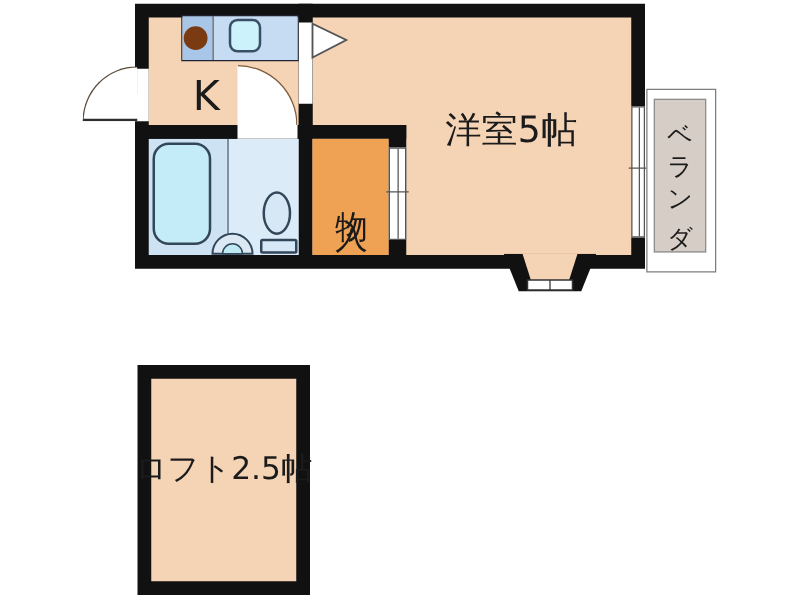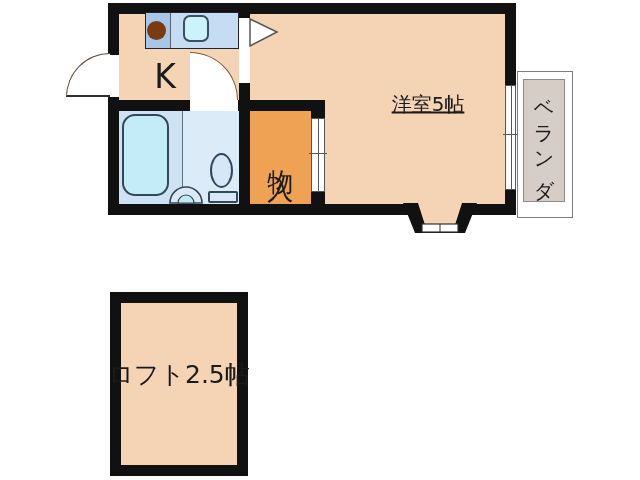--- a/index.html
+++ b/index.html
@@ -113,18 +113,18 @@
     <line x1="41" y1="21" x2="41" y2="29" stroke="#333333" stroke-width="1"></line>
   </svg>
 
   <div class="abs veranda-frame" style="left:517px;top:71px;width:56px;height:147px;"></div>
   <div class="abs veranda-deck" style="left:523px;top:79px;width:42px;height:123px;"></div>
 
   <div class="abs wall" style="left:110px;top:292px;width:138px;height:184px;"></div>
   <div class="abs floor" style="left:121px;top:303px;width:116px;height:162px;"></div>
 
   <div class="label" style="left:165px;top:77px;font-size:33px;">K</div>
-  <div class="label" style="left:428px;top:104px;font-size:20px;text-decoration:underline;">洋室5帖</div>
+  <div class="label" style="left:409px;top:104px;font-size:29px;">洋室5帖</div>
   <div class="label vert" style="left:280px;top:155px;font-size:26px;letter-spacing:6px;">物入</div>
   <div class="label vert" style="left:544px;top:138px;font-size:20px;letter-spacing:4px;">ベランダ</div>
   <div class="label" style="left:179px;top:375px;font-size:25px;text-align:right;">ロフト2.5帖</div>
 
 </div>
 
 </body></html>

